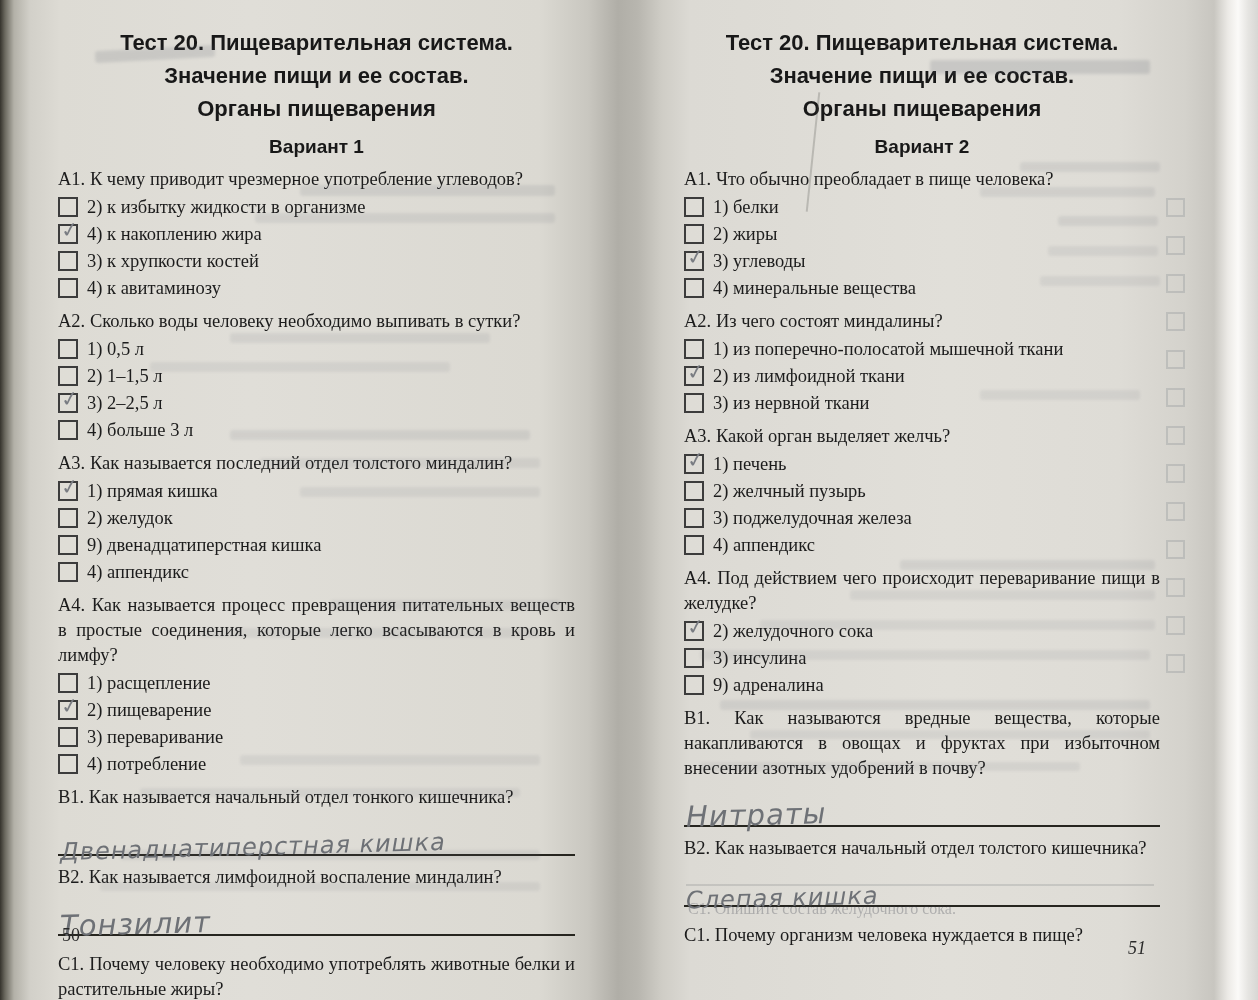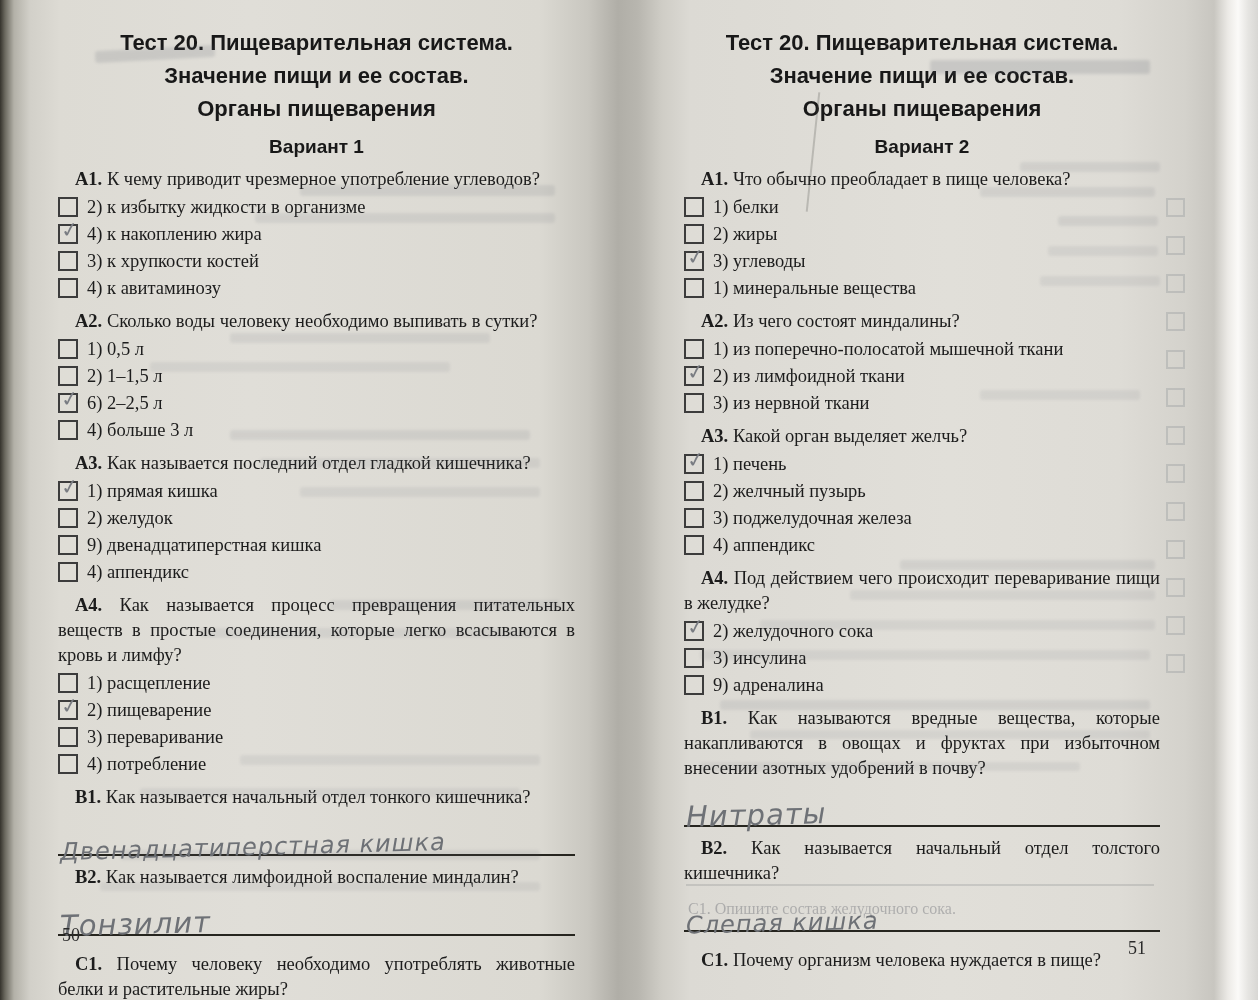--- a/index.html
+++ b/index.html
@@ -15,35 +15,35 @@
   }
   .page{position:absolute;top:0;height:1000px;}
   .page-left{left:58px;width:517px;}
   .page-right{left:684px;width:476px;}
   .title{margin-top:26px;text-align:center;font-family:"Liberation Sans",sans-serif;
          font-weight:bold;font-size:22px;line-height:33px;color:#181818;}
   .variant{margin-top:11px;text-align:center;font-family:"Liberation Sans",sans-serif;
            font-weight:bold;font-size:19px;color:#181818;}
   .question{margin-top:9px;}
   .q-text{font-size:18.5px;line-height:25px;text-align:justify;}
-  .q-label{font-weight:bold;margin-left:17px;}
+  .q-label{font-weight:normal;}
   .opt{display:flex;align-items:center;margin:3px 0;font-size:18.5px;line-height:24px;}
   .box{width:16px;height:16px;border:2px solid #3c3c3c;margin-right:9px;flex:none;
        position:relative;background:rgba(255,255,255,0.06);}
   .box.checked::after{content:"\2713";position:absolute;left:1px;top:-8px;font-size:21px;
        color:#797c82;font-family:"DejaVu Sans",sans-serif;transform:rotate(-8deg);}
   .answer-line{position:relative;height:42px;border-bottom:2px solid #26251f;margin-top:2px;}
   .hand{position:absolute;left:2px;bottom:-7px;font-family:"DejaVu Sans",sans-serif;
         font-style:italic;color:#6e7176;white-space:nowrap;transform:rotate(-1.5deg);
         letter-spacing:1px;}
   .hand-lg{font-size:29px;}
   .hand-md{font-size:24px;}
   .pagenum{position:absolute;font-size:18px;color:#2a2a2a;font-family:"Liberation Serif",serif;}
   .pagenum-left{left:62px;top:925px;}
-  .pagenum-right{left:1128px;top:938px;}
+  .pagenum-right{left:1128px;top:938px;font-style:italic;}
   .bleed{position:absolute;border-radius:3px;filter:blur(1.5px);background:#5c616d;pointer-events:none;}
   .bleed-box{position:absolute;width:15px;height:15px;border:2px solid rgba(106,112,124,0.22);
              filter:blur(0.4px);pointer-events:none;}
   .bleed-text{position:absolute;font-family:"Liberation Serif",serif;font-size:16px;
               color:rgba(58,64,76,0.30);filter:blur(0.6px);white-space:nowrap;}
   .crease{position:absolute;left:812px;top:92px;width:2px;height:120px;
           background:rgba(75,75,70,0.25);transform:rotate(6deg);filter:blur(0.5px);}
   .bleed-rule{position:absolute;left:686px;top:884px;width:468px;height:2px;
               background:rgba(90,95,100,0.18);}
 </style>
@@ -85,30 +85,30 @@
       <div class="opt">
           <span class="box"></span>
           <span>1) 0,5 л</span>
         </div>
       <div class="opt">
           <span class="box"></span>
           <span>2) 1–1,5 л</span>
         </div>
       <div class="opt">
           <span class="box checked"></span>
-          <span>6) 2–2,5 л</span>
+          <span>3) 2–2,5 л</span>
         </div>
       <div class="opt">
           <span class="box"></span>
           <span>4) больше 3 л</span>
         </div>
     </div>
 
     <div class="question">
-      <div class="q-text"><span class="q-label">А3.</span> <span>Как называется последний отдел гладкой кишечника?</span></div>
+      <div class="q-text"><span class="q-label">А3.</span> <span>Как называется последний отдел толстого миндалин?</span></div>
       <div class="opt">
           <span class="box checked"></span>
           <span>1) прямая кишка</span>
         </div>
       <div class="opt">
           <span class="box"></span>
           <span>2) желудок</span>
         </div>
       <div class="opt">
           <span class="box"></span>
@@ -176,21 +176,21 @@
       <div class="opt">
           <span class="box"></span>
           <span>2) жиры</span>
         </div>
       <div class="opt">
           <span class="box checked"></span>
           <span>3) углеводы</span>
         </div>
       <div class="opt">
           <span class="box"></span>
-          <span>1) минеральные вещества</span>
+          <span>4) минеральные вещества</span>
         </div>
     </div>
 
     <div class="question">
       <div class="q-text"><span class="q-label">А2.</span> <span>Из чего состоят миндалины?</span></div>
       <div class="opt">
           <span class="box"></span>
           <span>1) из поперечно-полосатой мышечной ткани</span>
         </div>
       <div class="opt">

